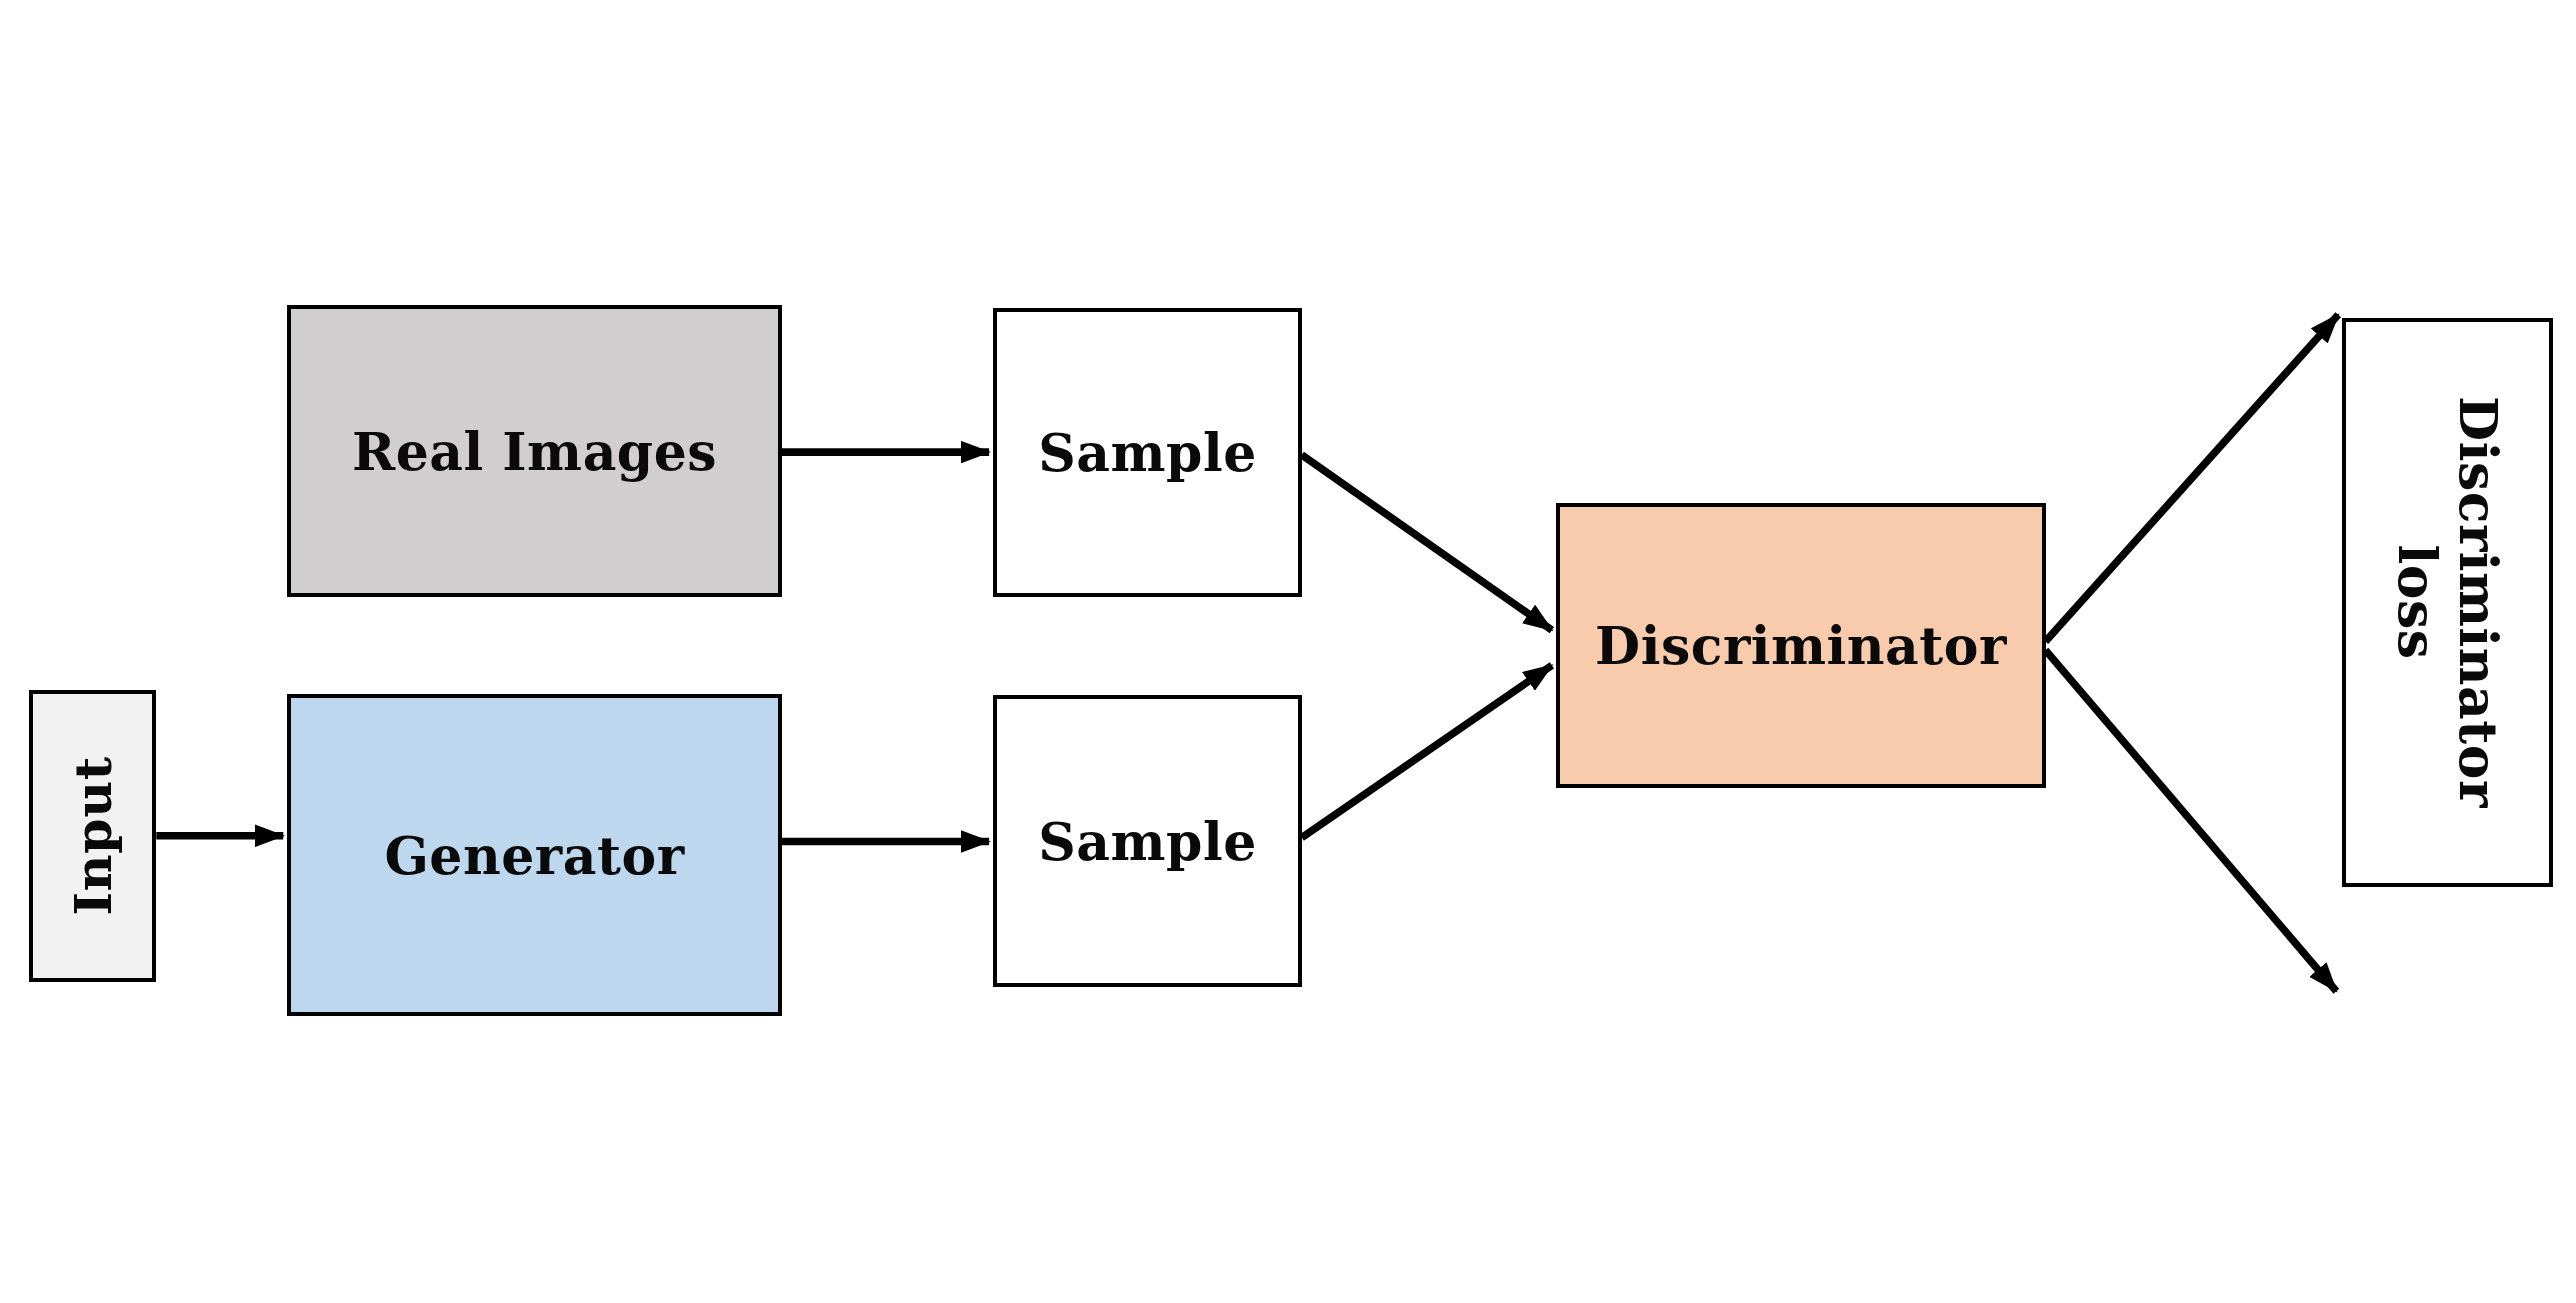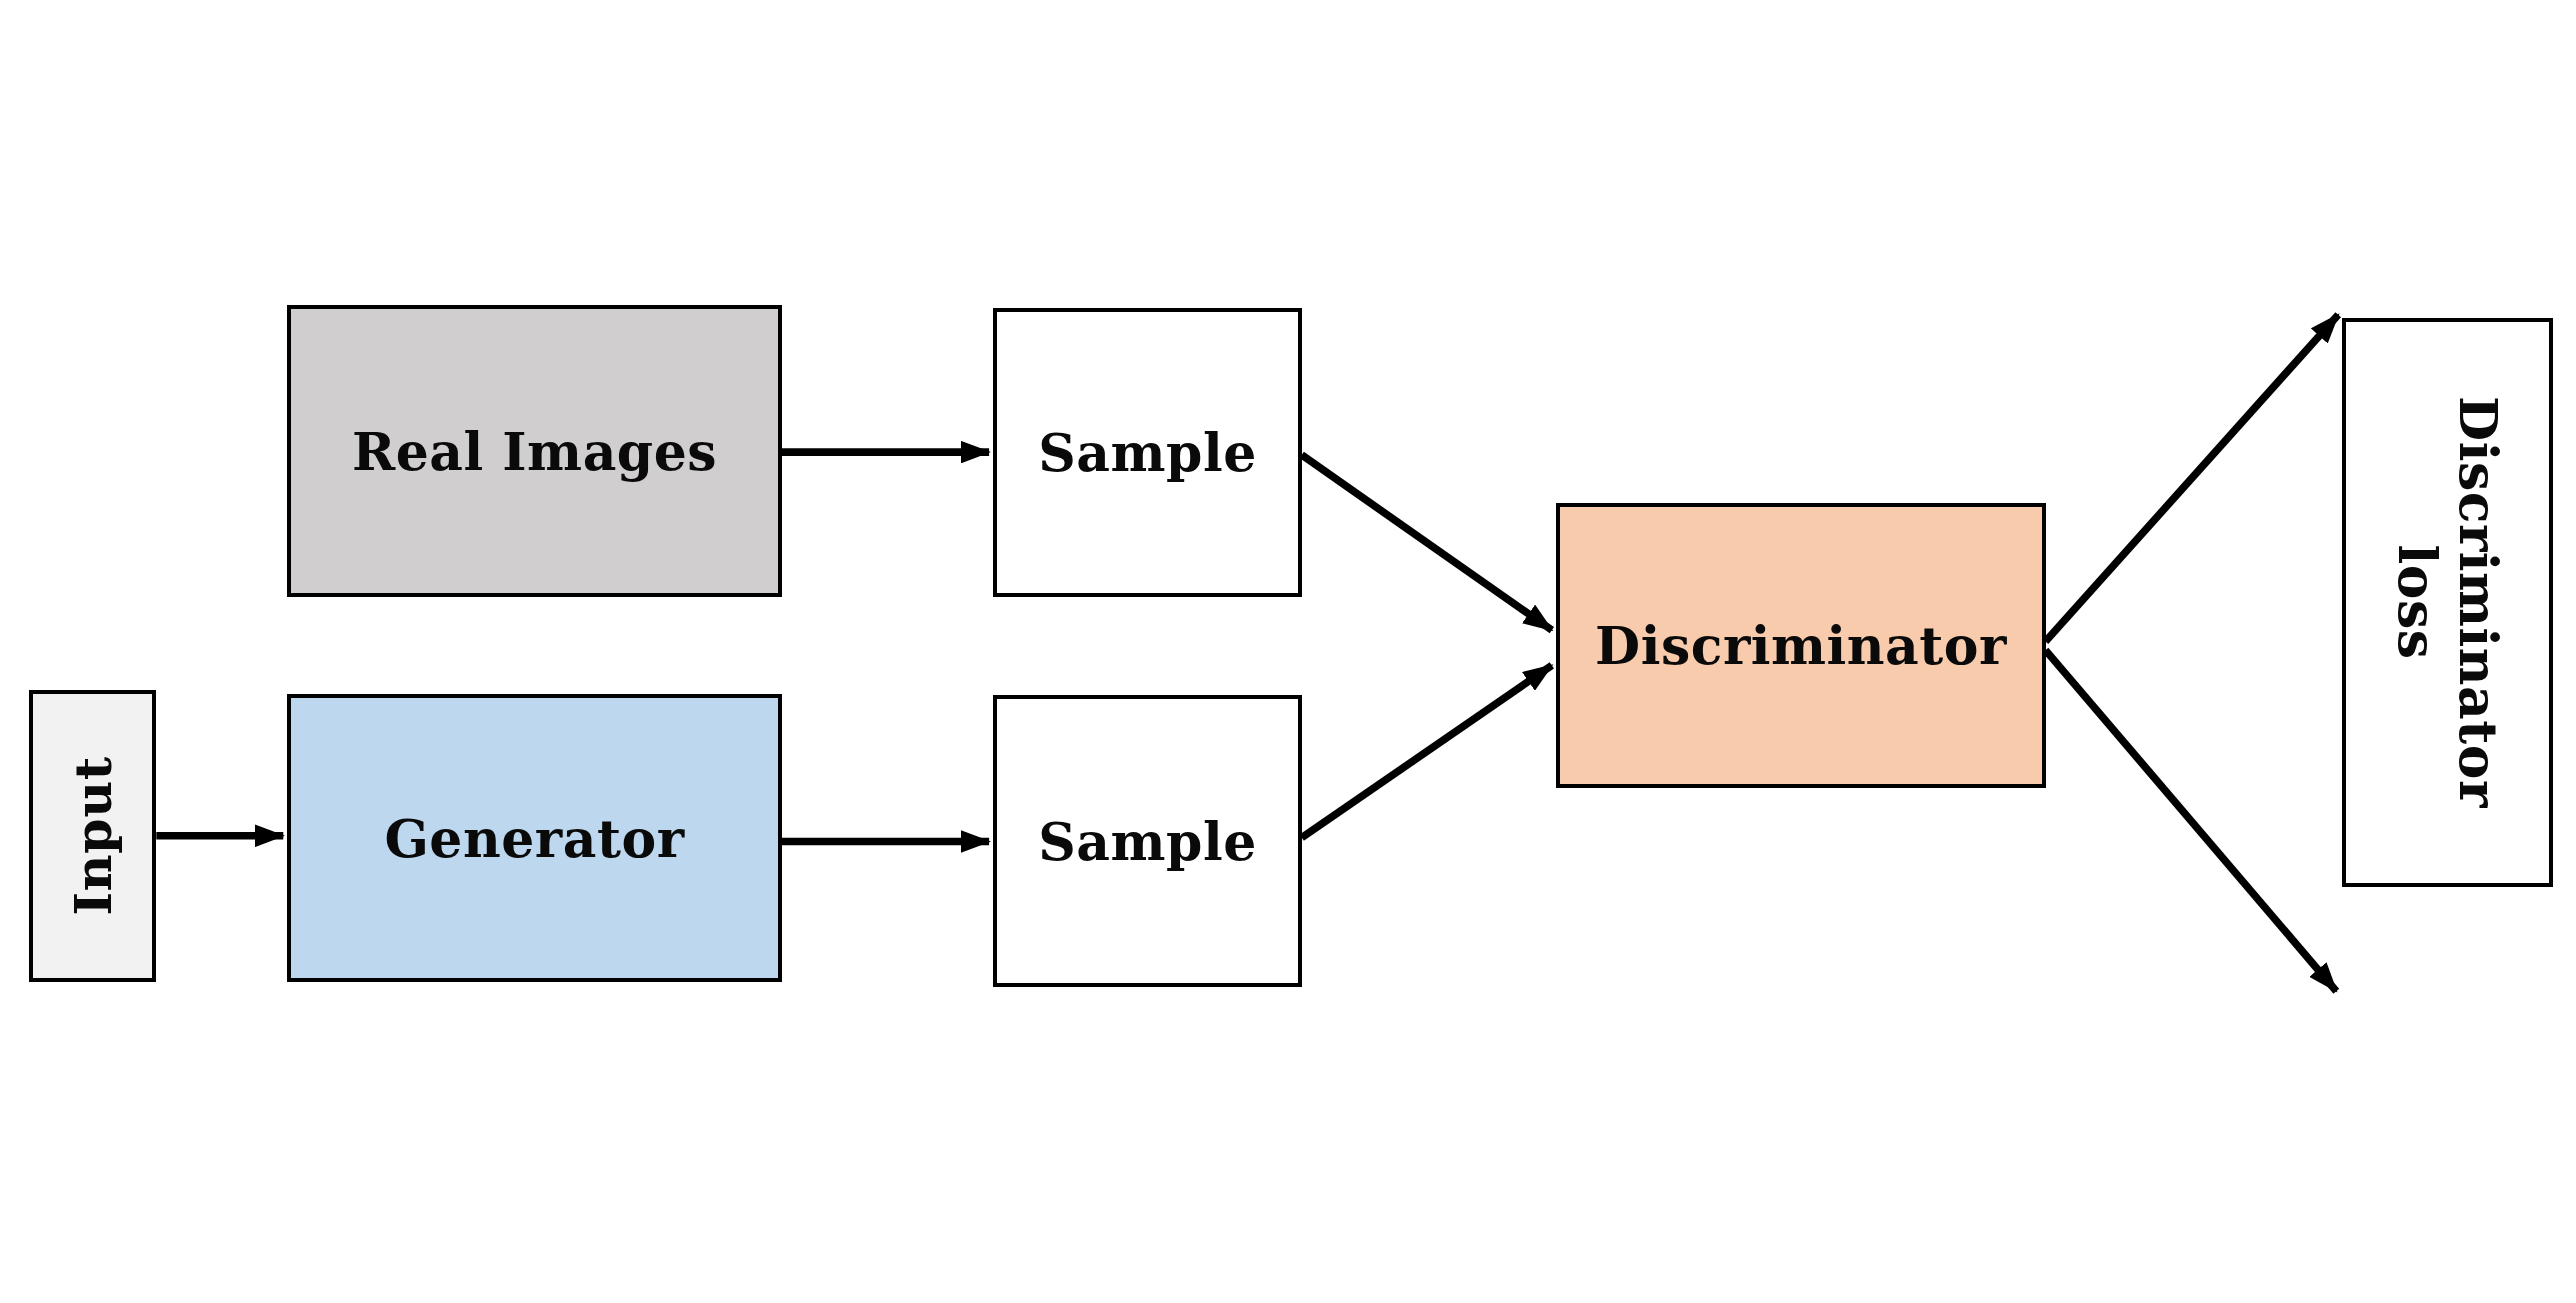--- a/index.html
+++ b/index.html
@@ -31,21 +31,21 @@
     text-align: center;
     line-height: 1.18;
     white-space: nowrap;
   }
   .rot-cw  { transform: translate(-50%, -50%) rotate(90deg); }
   .rot-ccw { transform: translate(-50%, -50%) rotate(-90deg); }
 
   
   #node-input          { left: 29px;   top: 690px; width: 127px; height: 292px; background: var(--input_fill); font-size: 51px; }
   #node-real-images    { left: 287px;  top: 305px; width: 495px; height: 292px; background: var(--real_images_fill); }
-  #node-generator      { left: 287px;  top: 694px; width: 495px; height: 288px; background: var(--generator_fill); }
+  #node-generator      { left: 287px;  top: 694px; width: 495px; height: 322px; background: var(--generator_fill); }
   #node-sample-real    { left: 993px; top: 308px; width: 309px; height: 289px; background: var(--sample_fill); }
   #node-sample-fake    { left: 993px; top: 695px; width: 309px; height: 292px; background: var(--sample_fill); }
   #node-discriminator  { left: 1556px; top: 503px; width: 490px; height: 285px; background: var(--discriminator_fill); }
   #node-disc-loss      { left: 2342px; top: 25.6px;  width: 211px; height: 569px; background: var(--loss_fill); }
 
   #arrow-layer {
     position: absolute;
     left: 0; top: 0;
     width: 2576px; height: 1304px;
     pointer-events: none;

